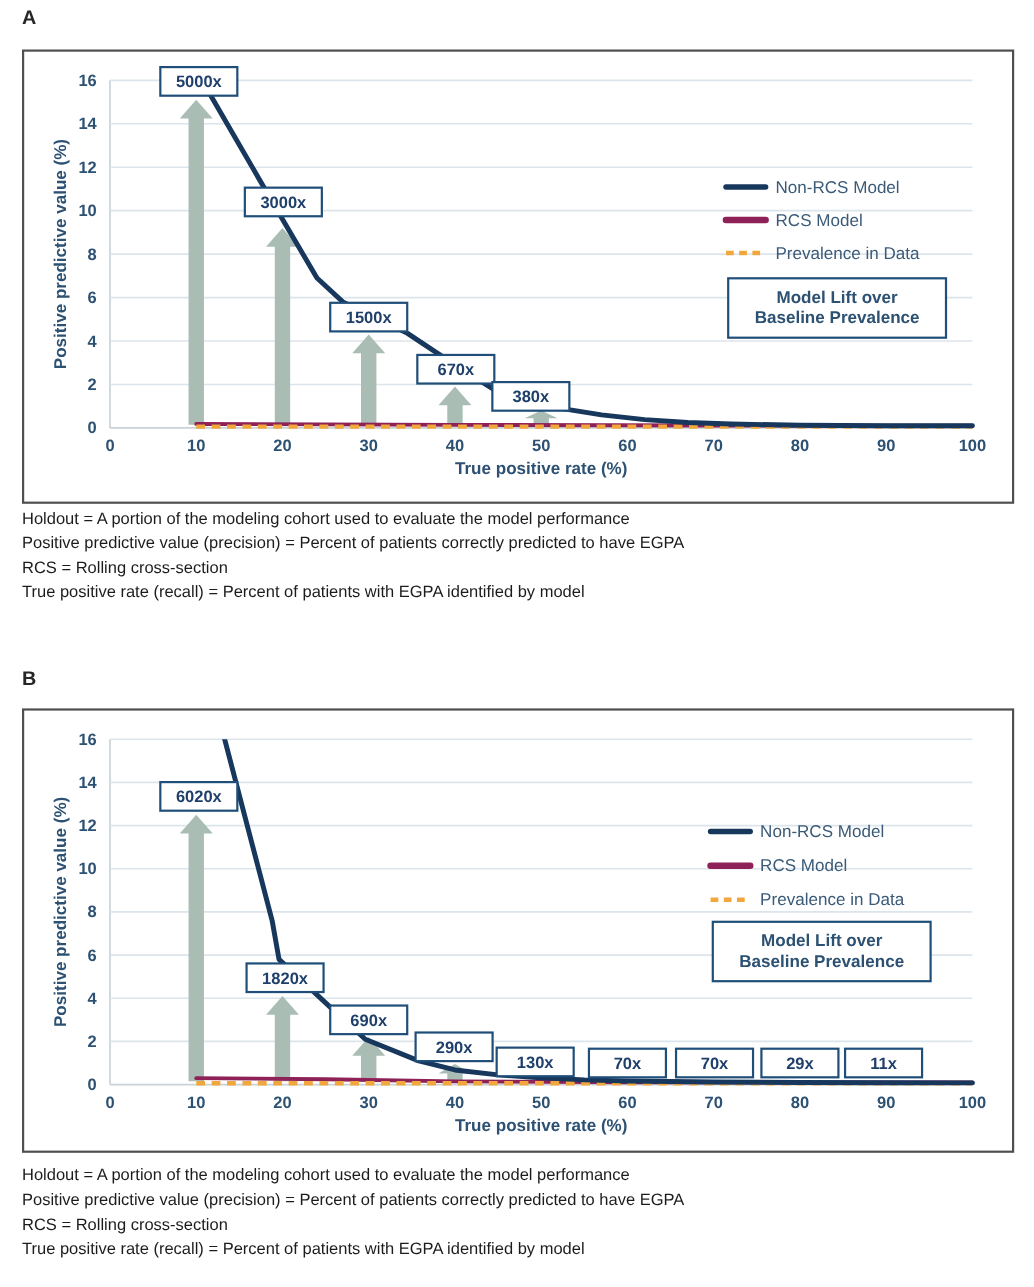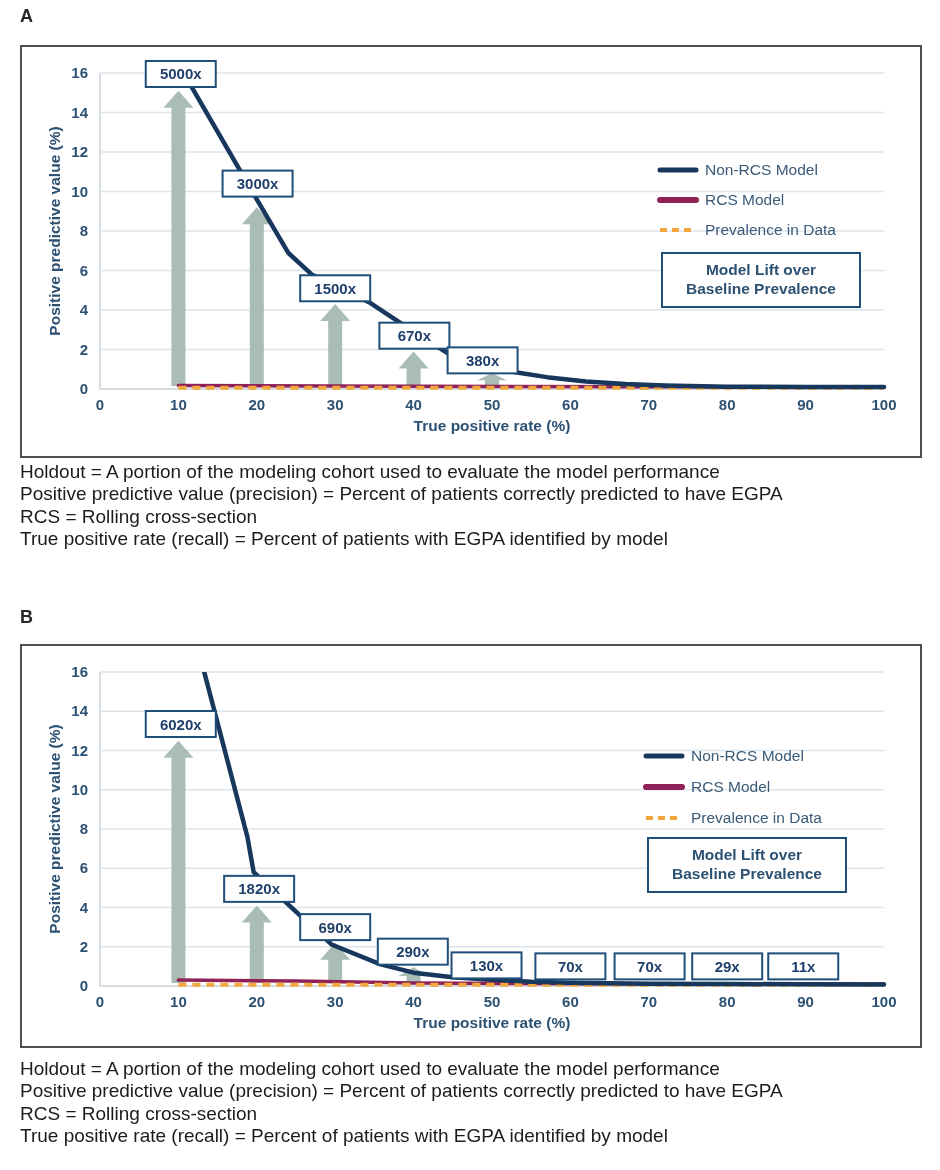--- a/index.html
+++ b/index.html
@@ -1,20 +1,20 @@
 <!DOCTYPE html>
 <html><head>
 <meta charset="utf-8">
 <style>
   html,body{margin:0;padding:0;background:#ffffff;}
   body{font-family:"Liberation Sans","DejaVu Sans",sans-serif;}
   .page{position:relative;width:940px;height:1170px;background:#ffffff;overflow:hidden;}
   .panel-label{position:absolute;left:20px;font-weight:bold;font-size:18px;color:#262626;}
   .chart-frame{position:absolute;left:20px;width:902px;border:2px solid #4f4f4f;background:#ffffff;box-sizing:border-box;}
-  .footnotes{position:absolute;left:20px;width:905px;color:#1c1c1c;font-size:19px;line-height:22.3px;}
+  .footnotes{position:absolute;left:20px;width:905px;color:#1c1c1c;font-size:15px;line-height:22.3px;}
   .footnotes div{white-space:nowrap;}
   svg text{font-family:"Liberation Sans","DejaVu Sans",sans-serif;}
 </style>
 </head>
 <body>
 
 <div class="page">
 
   <div class="panel-label" style="top:6px">A</div>
   <div class="chart-frame" style="top:45px;height:413px" id="chart0"><svg width="898" height="409">

